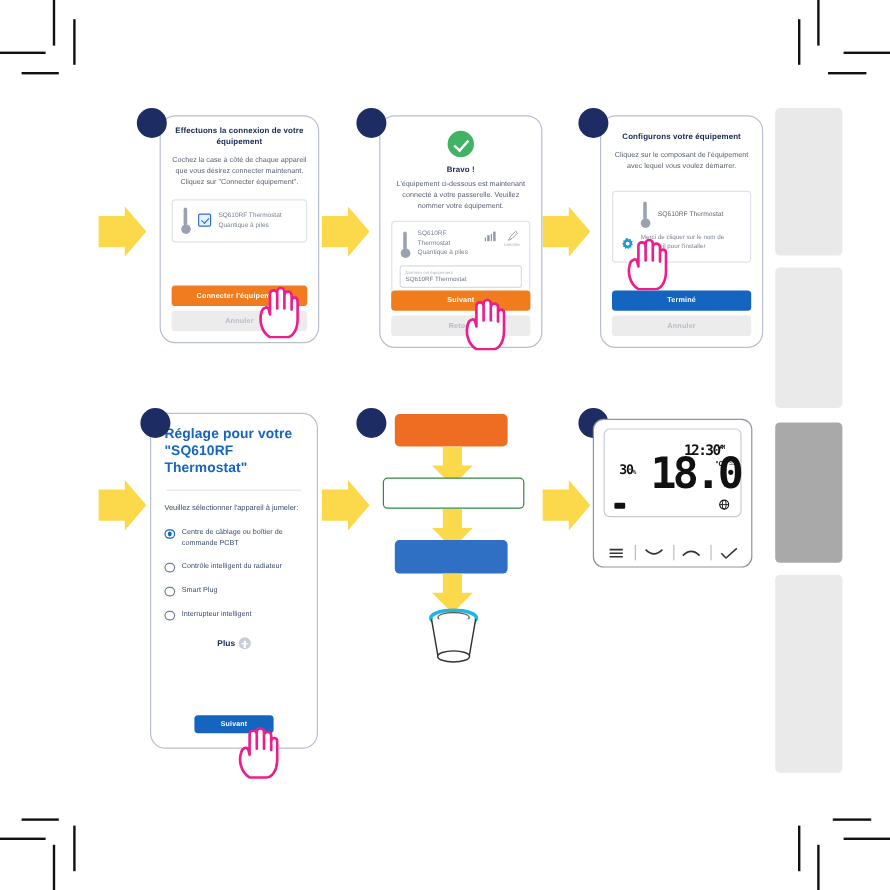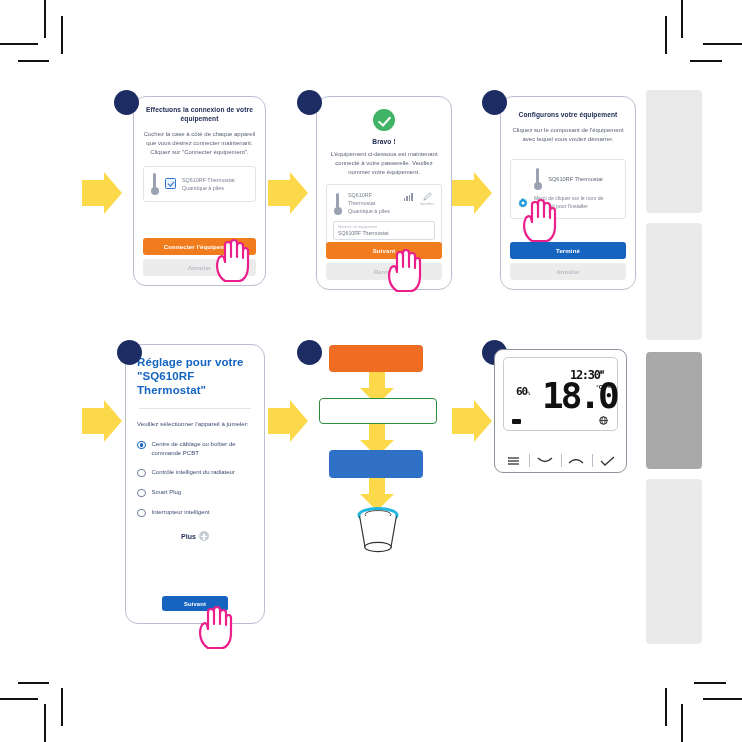--- a/index.html
+++ b/index.html
@@ -380,21 +380,21 @@
     <ellipse cx="28" cy="10" rx="19" ry="6.5" fill="#ffffff" stroke="#1fb6e0" stroke-width="3"></ellipse>
     <ellipse cx="28" cy="9.5" rx="13" ry="4" fill="#ffffff" stroke="#555" stroke-width="1"></ellipse>
     <path d="M9.6 11 L15 42 Q28 47 41 42 L46.4 11" fill="#ffffff" stroke="#333" stroke-width="1.2"></path>
     <ellipse cx="28" cy="42" rx="13.3" ry="4.6" fill="#ffffff" stroke="#333" stroke-width="1.2"></ellipse>
   </svg>
 
   <div class="num" style="left:482px;top:340px;"></div>
   <div class="tstat" style="left:494px;top:349px;width:133px;height:124px;">
     <div class="lcd">
       <div class="lcd-hum seg">
-        <span>60</span><sub>%</sub>
+        <span>30</span><sub>%</sub>
       </div>
       <div class="lcd-time seg">
         <span>12:30</span><sup>AM</sup>
       </div>
       <div class="lcd-unit">°C</div>
       <div class="lcd-wave">≈≈</div>
       <div class="lcd-temp seg">18.0</div>
       <div class="lcd-small">hr</div>
       <div class="lcd-batt"></div>
       <svg class="lcd-globe" viewBox="0 0 12 12">

